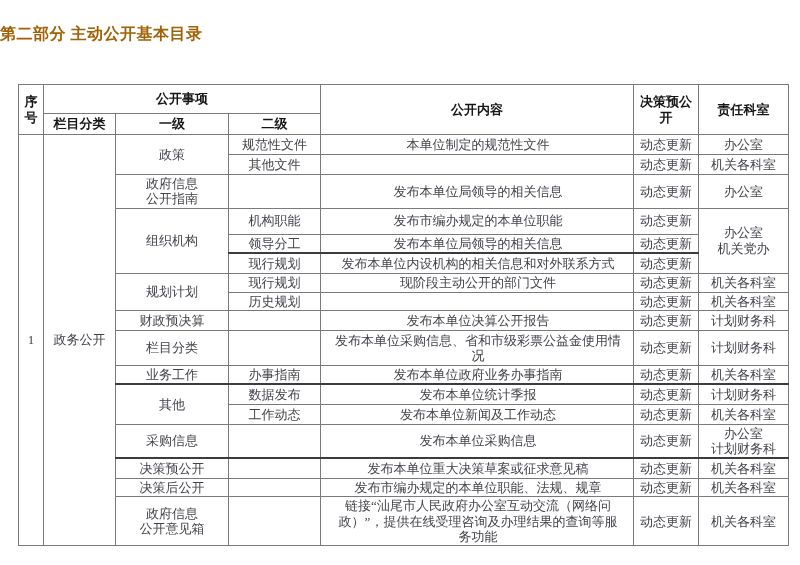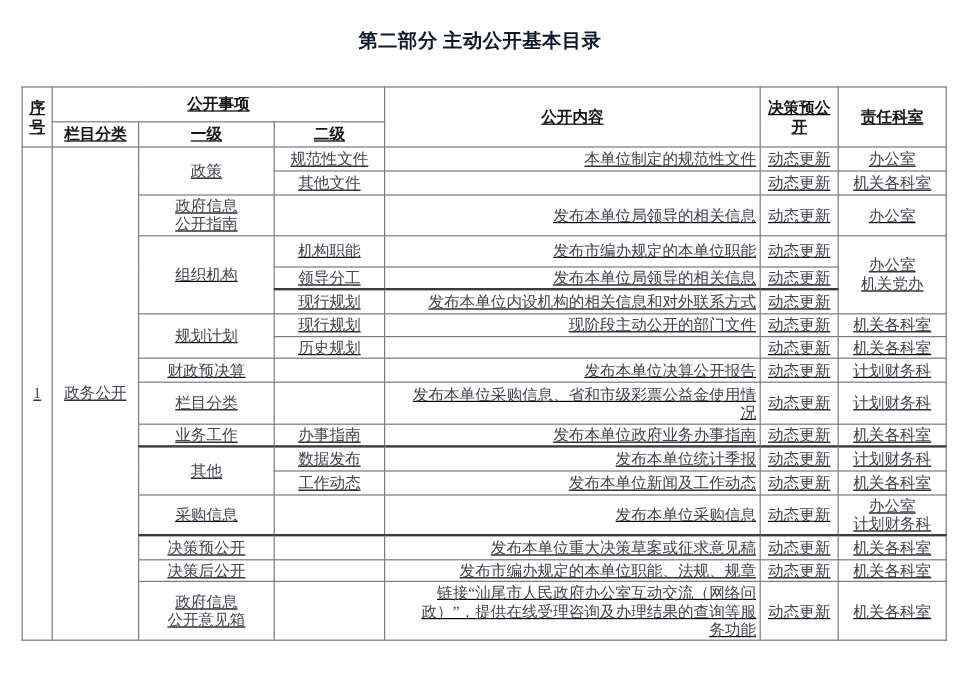--- a/index.html
+++ b/index.html
@@ -15,55 +15,53 @@
     position: relative;
     width: 800px;
     height: 565px;
     background: #ffffff;
   }
   .title {
     position: absolute;
     top: 24px;
     left: 0;
     width: 800px;
-    text-align: center;
     font-size: 16px;
     font-weight: bold;
-    color: #0f172a;
+    color: #a16207;
     letter-spacing: 0.5px;
     margin: 0;
   }
   table.catalog {
     position: absolute;
     left: 18px;
-    top: 72px;
+    top: 84px;
     width: 770px;
     border-collapse: collapse;
     table-layout: fixed;
     border: 1.5px solid #4f4f4f;
-    text-decoration: underline;
   }
   .catalog th, .catalog td {
     border: 1px solid #7a7a7a;
     font-size: 13px;
     line-height: 1.18;
     text-align: center;
     vertical-align: middle;
     padding: 1px 2px;
     white-space: pre-line;
     overflow: hidden;
     color: #43434b;
     font-weight: normal;
   }
   .catalog th {
     color: #161616;
     font-weight: bold;
   }
   .catalog td.content-cell {
-    text-align: right;
+    text-align: center;
     padding-left: 5px;
     padding-right: 3px;
   }
   .catalog .thick-b {
     border-bottom: 2px solid #3c3c3c;
   }
 </style>
 </head>
 <body>
 

